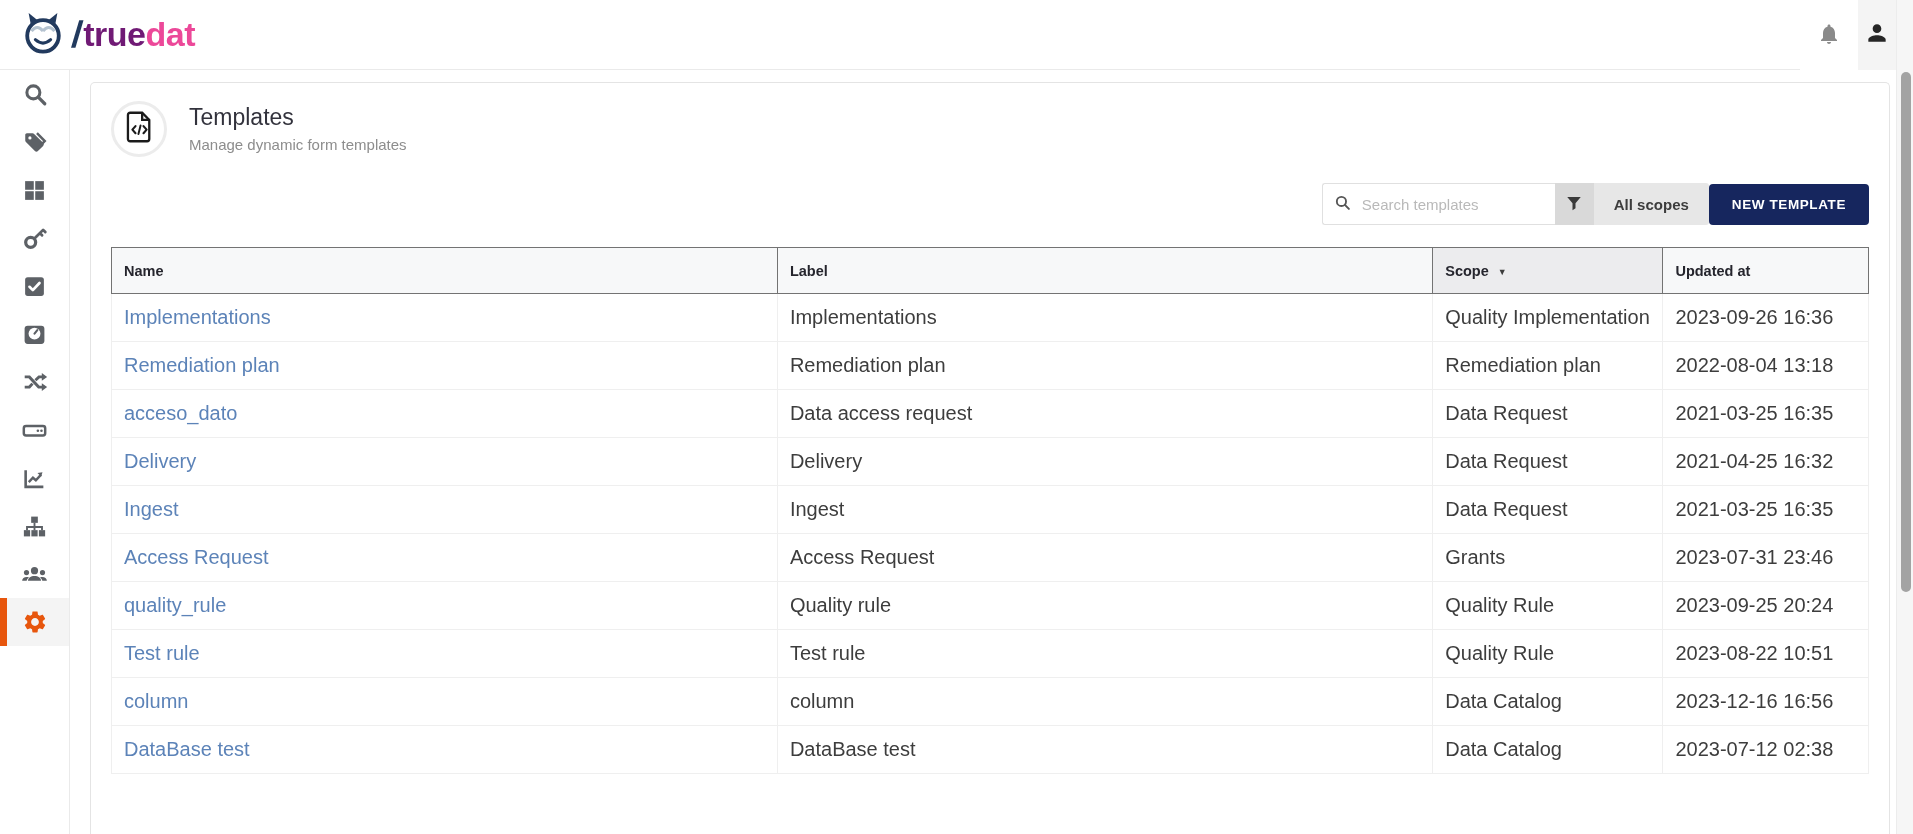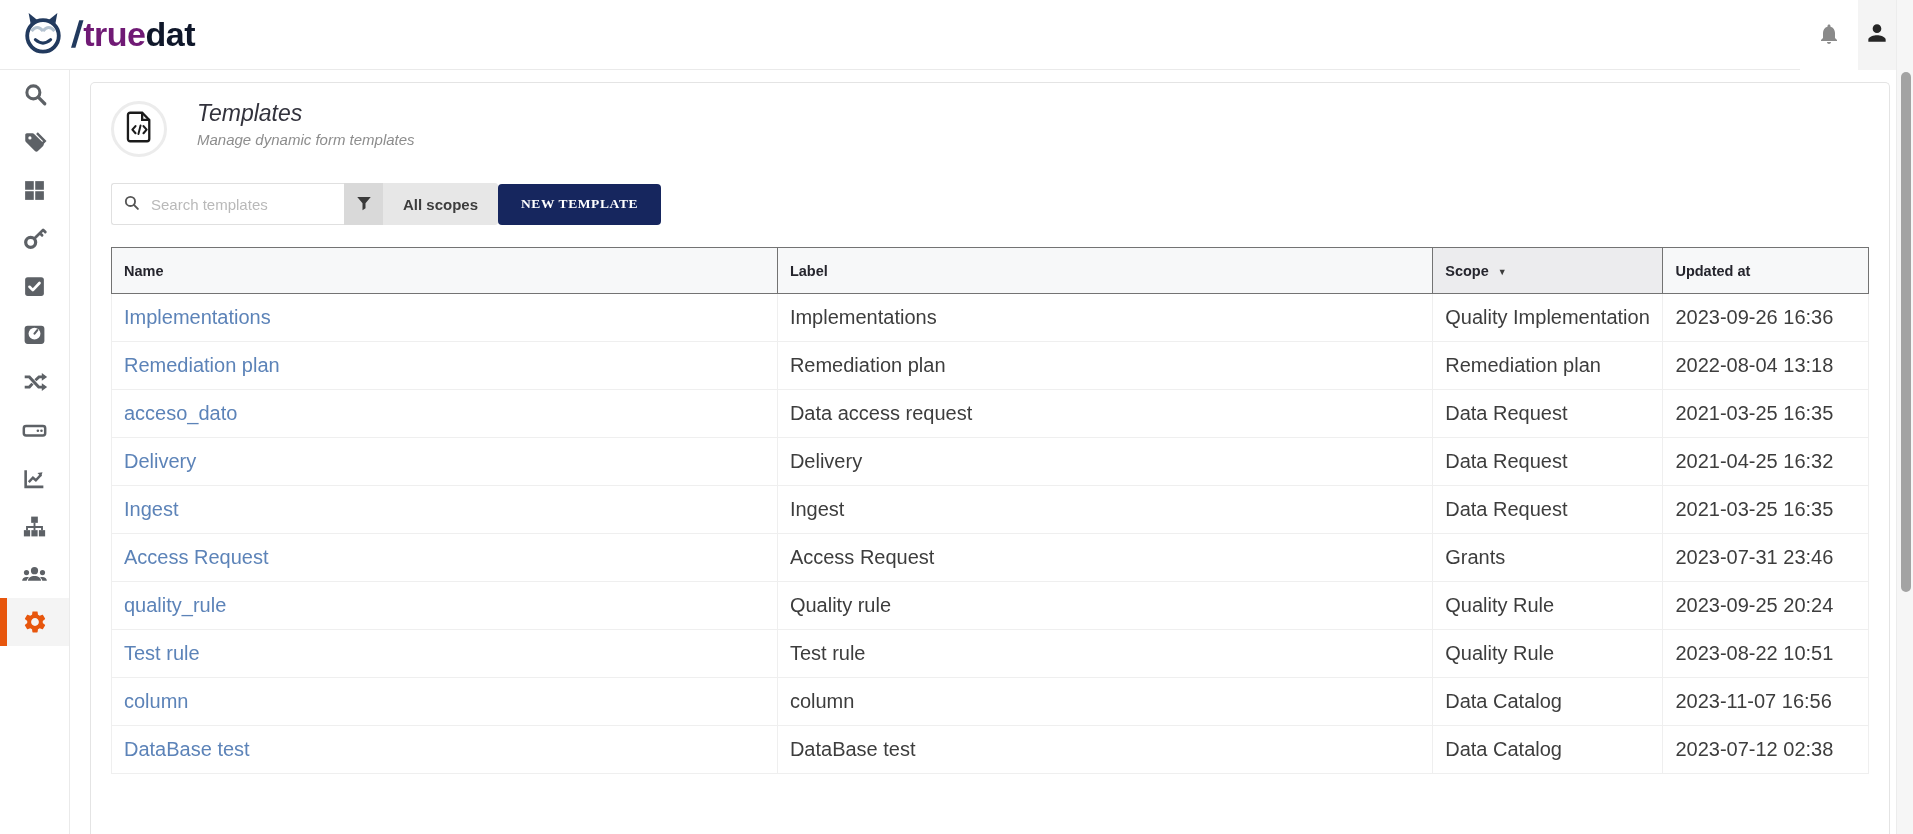--- a/index.html
+++ b/index.html
@@ -14,21 +14,21 @@
   
   .app-header{
     position:absolute; top:0; left:0; width:1913px; height:70px;
     background:#fff; border-bottom:1px solid #eaeaea;
     display:flex; align-items:center; z-index:5;
   }
   .logo{ display:flex; align-items:center; margin-left:20px; cursor:pointer; }
   .logo .slash{ font-size:37px; font-weight:700; color:#223a5e; margin:0 1px 0 6px; transform:skewX(-6deg); }
   .wordmark{ font-size:34px; font-weight:700; letter-spacing:-0.5px; }
   .wordmark .true{ color:#701a75; }
-  .wordmark .dat{ color:#0f172a; }
+  .wordmark .dat{ color:#ec4899; }
   .header-right{ position:absolute; right:17px; top:0; height:70px; display:flex; align-items:center; }
   .bell-btn{ width:58px; height:70px; display:flex; align-items:center; justify-content:center; cursor:pointer; background:#fff; border:none; }
   .user-panel{ width:38px; height:70px; background:#f4f4f4; display:flex; align-items:center; justify-content:center; cursor:pointer; }
 
   
   .scrollbar-track{ position:absolute; right:0; top:0; width:17px; height:834px; background:#f6f6f6; border-left:1px solid #ececec; z-index:6; }
   .scrollbar-thumb{ position:absolute; right:2px; top:72px; width:10px; height:520px; background:#a3a3a3; border-radius:5px; cursor:pointer; }
 
   
   .sidebar{ position:absolute; top:70px; left:0; width:70px; bottom:0; background:#fff; border-right:1px solid #eaeaea; z-index:4; }
@@ -38,48 +38,48 @@
   .sidebar-item svg{ display:block; }
 
   
   .main{ position:absolute; left:70px; top:70px; right:17px; bottom:0; background:#fff; }
   .card{
     position:absolute; left:20px; top:12px; width:1800px; height:800px;
     background:#fff; border:1px solid #e4e4e4; border-bottom:none;
     border-radius:5px 5px 0 0; padding:0 20px;
   }
 
-  .page-head{ display:flex; align-items:flex-start; gap:30px; margin-top:18px;font-style:italic; }
+  .page-head{ display:flex; align-items:center; gap:22px; margin-top:18px; }
   .page-icon-circle{
     width:56px; height:56px; border-radius:50%;
     border:3px solid #ececec; background:#fff;
     display:flex; align-items:center; justify-content:center; flex:none;
   }
   .page-title{ font-size:23px; font-weight:500; color:#32323c; line-height:1.1; }
   .page-subtitle{ font-size:15px; color:#8d8d8d; margin-top:5px; }
 
   
-  .toolbar{ display:flex; align-items:center; justify-content:flex-start; margin-top:26px; }
+  .toolbar{ display:flex; align-items:center; justify-content:flex-end; margin-top:26px; }
   .search-group{ display:flex; height:42px; align-items:stretch; }
   .search-box{
     width:233px; background:#fff; border:1px solid #e0e0e0; border-right:none;
     border-radius:3px 0 0 3px; display:flex; align-items:center; padding:0 11px; gap:9px;
   }
   .search-input{ border:none; outline:none; font-size:15px; color:#444; width:100%; background:transparent; font-family:inherit; }
   .search-input::placeholder{ color:#b9b9b9; }
   .filter-btn{ width:39px; background:#d9d9d9; border:none; display:flex; align-items:center; justify-content:center; cursor:pointer; }
   .scope-select{
     width:115px; background:#e7e7e7; border-radius:0 3px 3px 0;
     display:flex; align-items:center; justify-content:center;
     font-size:15px; font-weight:600; color:#3d3d3d; cursor:pointer;
   }
   .new-template-btn{
     height:41px; padding:0 23px; background:#16265e; color:#fff;
     font-size:13.5px; font-weight:700; letter-spacing:.6px;
-    border:none; border-radius:4px; cursor:pointer; font-family:Liberation Serif, serif;
+    border:none; border-radius:4px; cursor:pointer; font-family:Liberation Sans, sans-serif;
   }
 
   
   .template-table{ width:100%; border-collapse:collapse; margin-top:22px; table-layout:fixed; }
   .template-table th{
     background:#f7f8f9; height:46px; text-align:left;
     font-size:14.5px; font-weight:700; color:#25252d;
     padding:0 12px; border:1px solid #737373; cursor:pointer;
   }
   .template-table th.sorted{ background:#ececee; }
@@ -340,21 +340,21 @@
           <tr>
             <td><a>Test rule</a></td>
             <td>Test rule</td>
             <td>Quality Rule</td>
             <td>2023-08-22 10:51</td>
           </tr>
           <tr>
             <td><a>column</a></td>
             <td>column</td>
             <td>Data Catalog</td>
-            <td>2023-11-07 16:56</td>
+            <td>2023-12-16 16:56</td>
           </tr>
           <tr>
             <td><a>DataBase test</a></td>
             <td>DataBase test</td>
             <td>Data Catalog</td>
             <td>2023-07-12 02:38</td>
           </tr>
         </tbody>
     </table>
 

